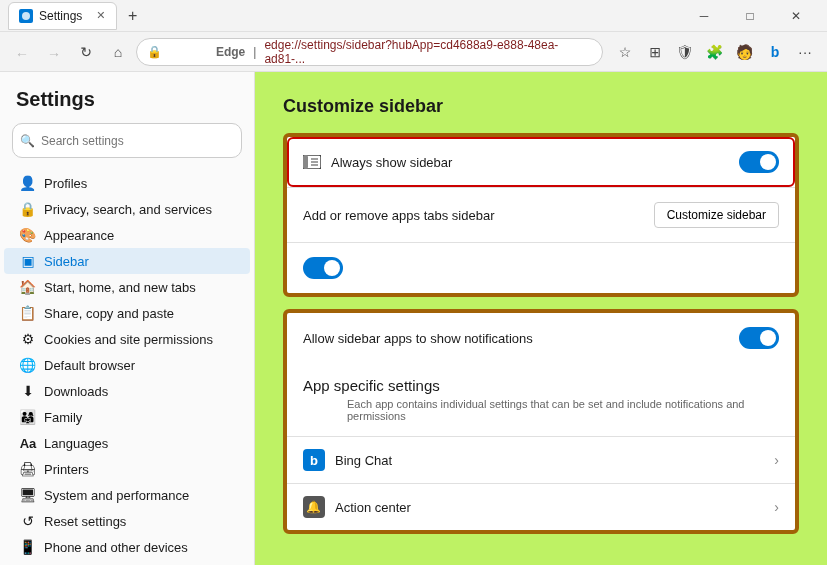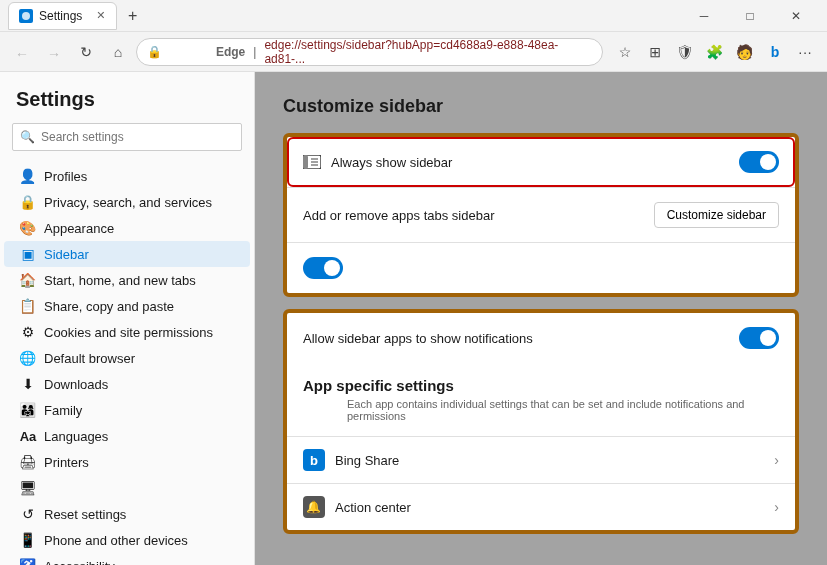--- a/index.html
+++ b/index.html
@@ -25,43 +25,43 @@
     .address-edge { color: #666; font-weight: 600; padding-left: 48px; }
     .nav-actions { display: flex; gap: 2px; margin-left: 4px; }
 
     
     .main { display: flex; flex: 1; overflow: hidden; }
 
     
     .sidebar-nav { width: 255px; background: #fafafa; border-right: 1px solid #e0e0e0; overflow-y: auto; padding: 12px 0; flex-shrink: 0; }
     .sidebar-title { font-size: 20px; font-weight: 600; padding: 4px 16px 12px; color: #1a1a1a; }
     .search-box { margin: 0 12px 12px; position: relative; }
-    .search-box input { width: 100%; height: 28px; border: 1px solid #ccc; border-radius: 2px; padding: 0 8px 0 28px; font-size: 12px; background: #fff; }
+    .search-box input { width: 100%; height: 35px; border: 1px solid #ccc; border-radius: 10px; padding: 0 8px 0 28px; font-size: 12px; background: #fff; }
     .search-box .s-icon { position: absolute; left: 8px; top: 50%; transform: translateY(-50%); font-size: 12px; color: #888; }
     .nav-item { display: flex; align-items: center; gap: 8px; padding: 5px 16px; cursor: pointer; border-radius: 4px; margin: 0 4px; font-size: 13px; color: #1a1a1a; }
     .nav-item.active { background: #e0edf8; color: #0078d4; }
     .nav-icon { width: 16px; height: 16px; display: flex; align-items: center; justify-content: center; font-size: 14px; flex-shrink: 0; }
 
     
-    .content { flex: 1; overflow-y: auto; padding: 24px 28px; background: #a3a3a3; }
+    .content { flex: 1; overflow-y: auto; padding: 24px 28px; background: #bef264; }
     .section-title { font-size: 18px; font-weight: 600; margin-bottom: 16px; color: #1a1a1a; }
     .card { background: #fff; border-radius: 6px; margin-bottom: 12px; border: 4px solid #a16207; overflow: hidden; }
     .card-row { display: flex; align-items: center; padding: 14px 16px; gap: 10px; }
     .card-row + .card-row { border-top: 1px solid #e0e0e0; }
     .card-row.highlighted { outline: 2px solid #c00; outline-offset: -2px; border-radius: 6px; }
     .row-icon { width: 18px; height: 18px; display: flex; align-items: center; justify-content: center; flex-shrink: 0; }
     .row-label { flex: 1; font-size: 13px; color: #1a1a1a; }
     .row-sub { font-size: 11px; color: #666; margin-top: 3px; line-height: 1.4; }
     .btn-secondary { padding: 5px 12px; background: #fff; border: 1px solid #ccc; border-radius: 4px; font-size: 12px; cursor: pointer; white-space: nowrap; }
 
     
     .toggle { width: 40px; height: 22px; border-radius: 11px; background: #0078d4; border: none; cursor: pointer; position: relative; flex-shrink: 0; }
     .toggle::after { content: ''; position: absolute; width: 16px; height: 16px; background: #fff; border-radius: 50%; top: 3px; right: 3px; transition: right 0.2s; }
 
-    .section-title2 { font-size: 15px; font-weight: 700; margin-bottom: 4px; }
+    .section-title2 { font-size: 15px; font-weight: 400; margin-bottom: 4px; }
     .section-desc { font-size: 11px; color: #666; margin-bottom: 10px; padding-left: 44px; }
 
     .app-item { display: flex; align-items: center; padding: 12px 16px; gap: 10px; border-top: 1px solid #e0e0e0; cursor: pointer; }
     .app-icon { width: 22px; height: 22px; border-radius: 4px; display: flex; align-items: center; justify-content: center; font-size: 14px; flex-shrink: 0; }
     .app-label { flex: 1; font-size: 13px; }
     .chevron { color: #888; font-size: 14px; }
 
     
     .bing-icon { background: #0078d4; color: #fff; }
   </style>
@@ -162,20 +162,21 @@
     <div class="nav-item">
       <span class="nav-icon" style="font-size:13px;font-weight:bold;">Aa</span>
       <span>Languages</span>
     </div>
     <div class="nav-item">
       <span class="nav-icon">🖨</span>
       <span>Printers</span>
     </div>
     <div class="nav-item">
       <span class="nav-icon">🖥</span>
+      <span>System and performance</span>
     </div>
     <div class="nav-item">
       <span class="nav-icon">↺</span>
       <span>Reset settings</span>
     </div>
     <div class="nav-item">
       <span class="nav-icon">📱</span>
       <span>Phone and other devices</span>
     </div>
     <div class="nav-item">
@@ -220,21 +221,21 @@
         <button class="toggle"></button>
       </div>
 
       <div style="padding: 14px 16px 4px;">
         <div class="section-title2">App specific settings</div>
         <div class="section-desc">Each app contains individual settings that can be set and include notifications and permissions</div>
       </div>
 
       <div class="app-item">
         <div class="app-icon bing-icon" style="font-weight:bold;font-size:13px;">b</div>
-        <span class="app-label">Bing Share</span>
+        <span class="app-label">Bing Chat</span>
         <span class="chevron">›</span>
       </div>
 
       <div class="app-item">
         <div class="app-icon" style="background:#555;color:#fff;font-size:12px;">🔔</div>
         <span class="app-label">Action center</span>
         <span class="chevron">›</span>
       </div>
 
     </div>

